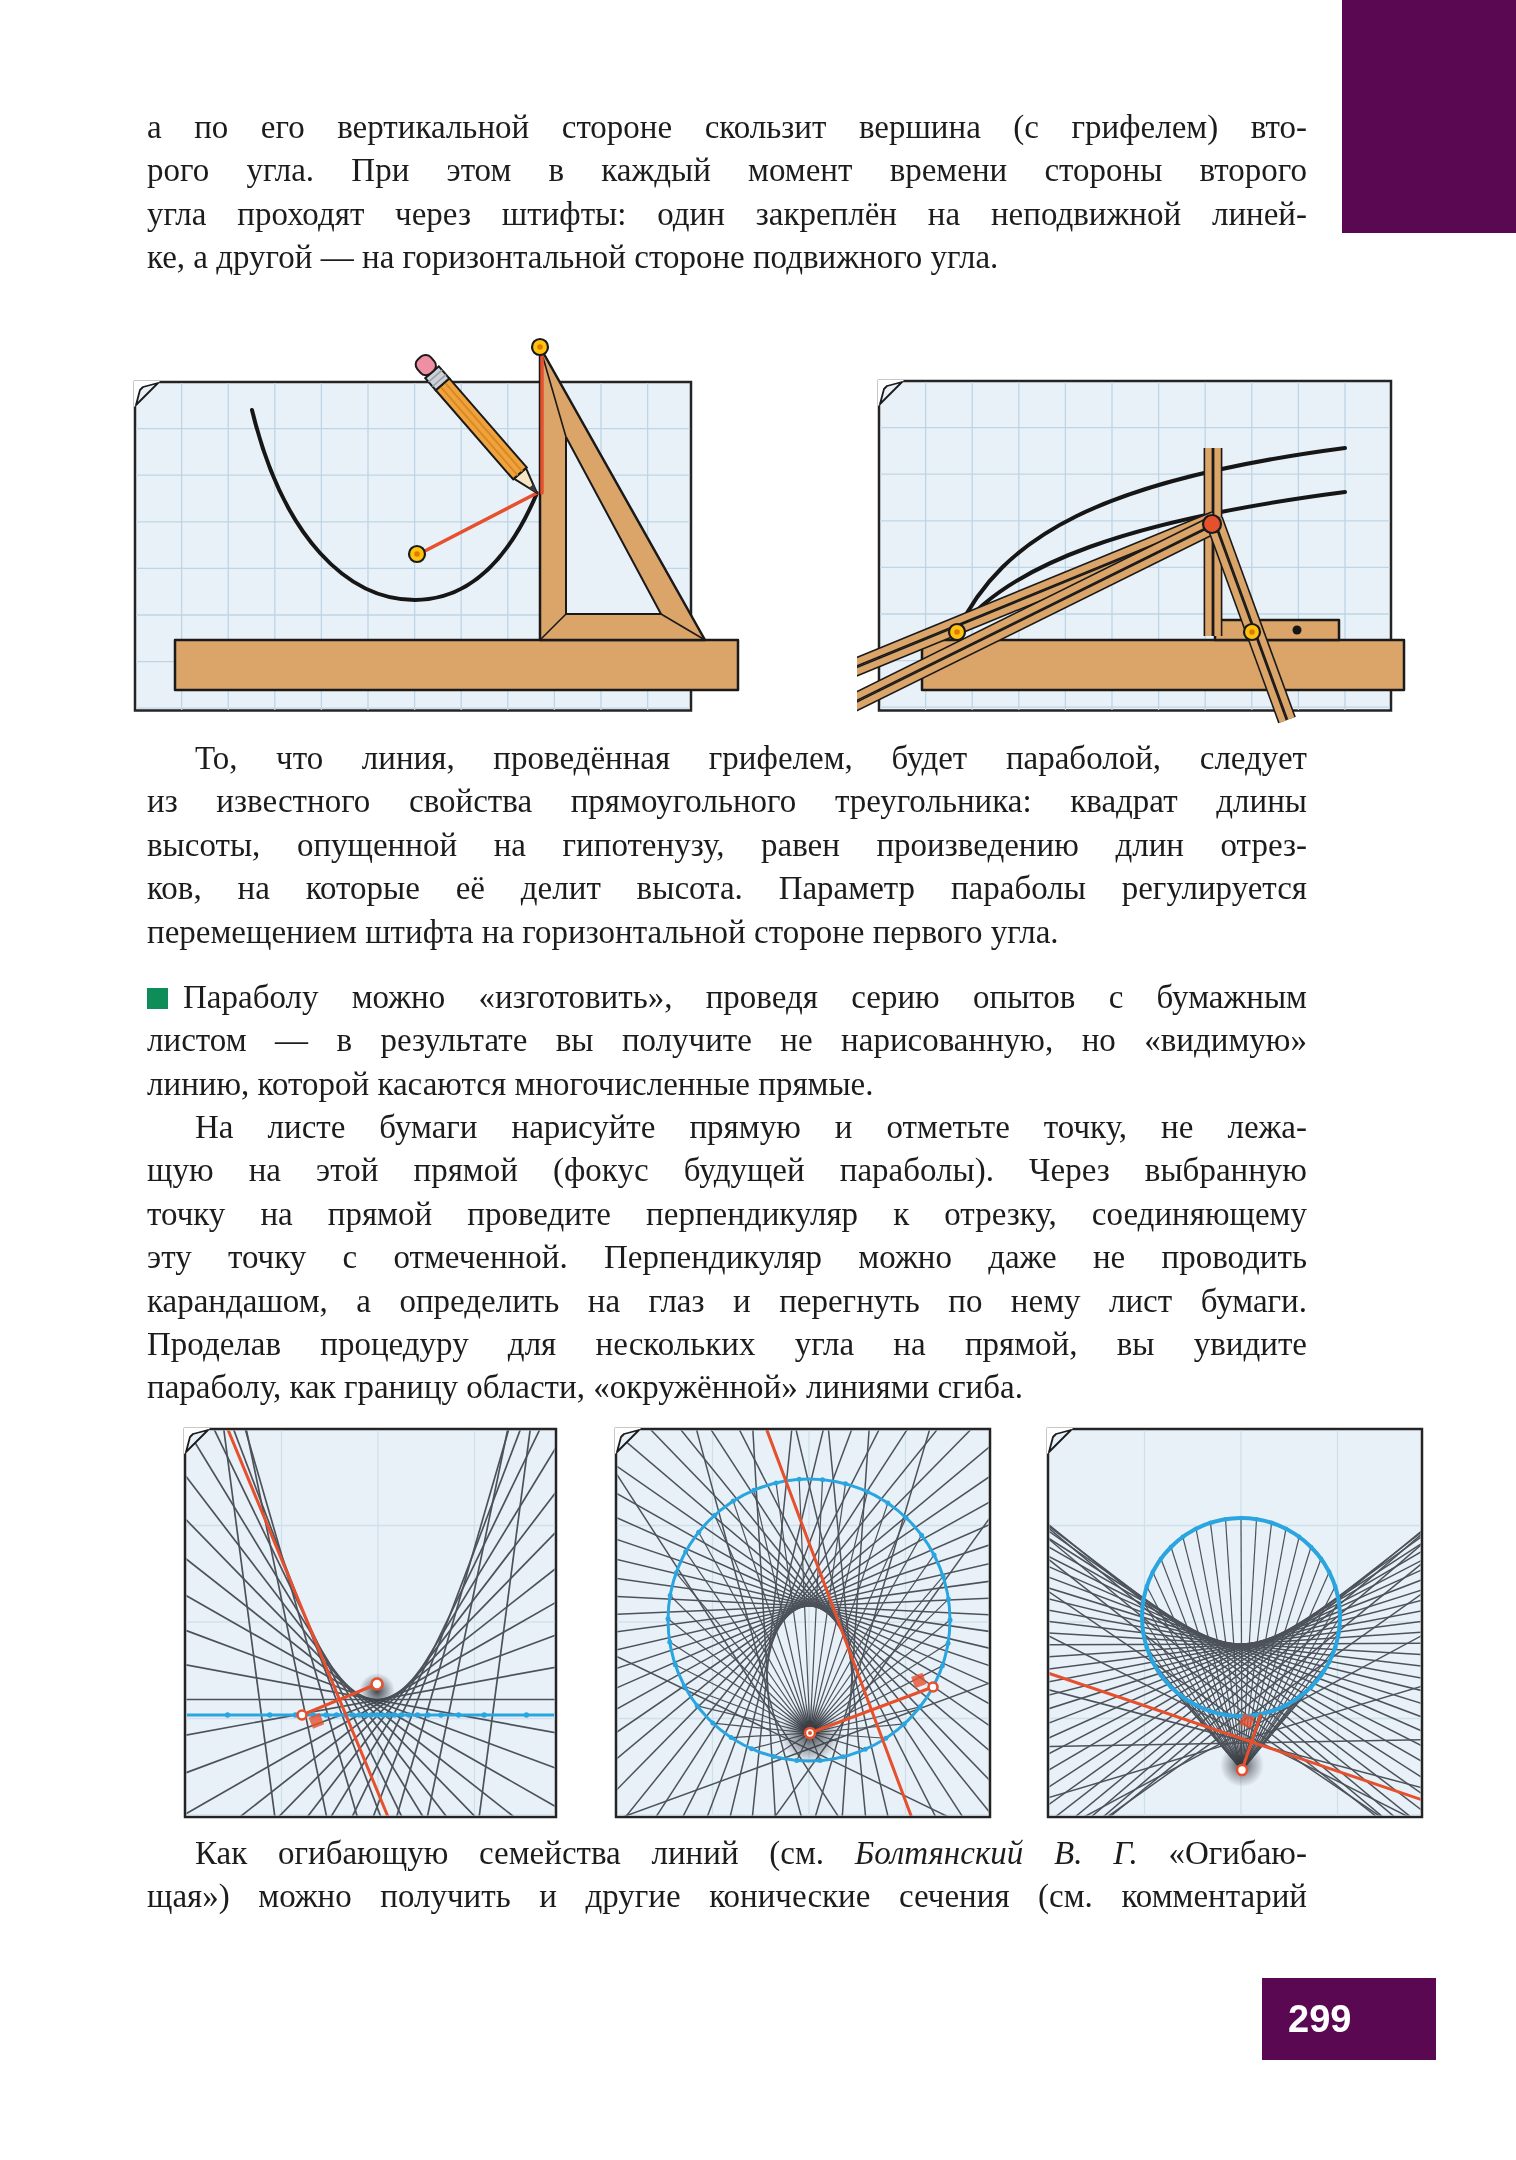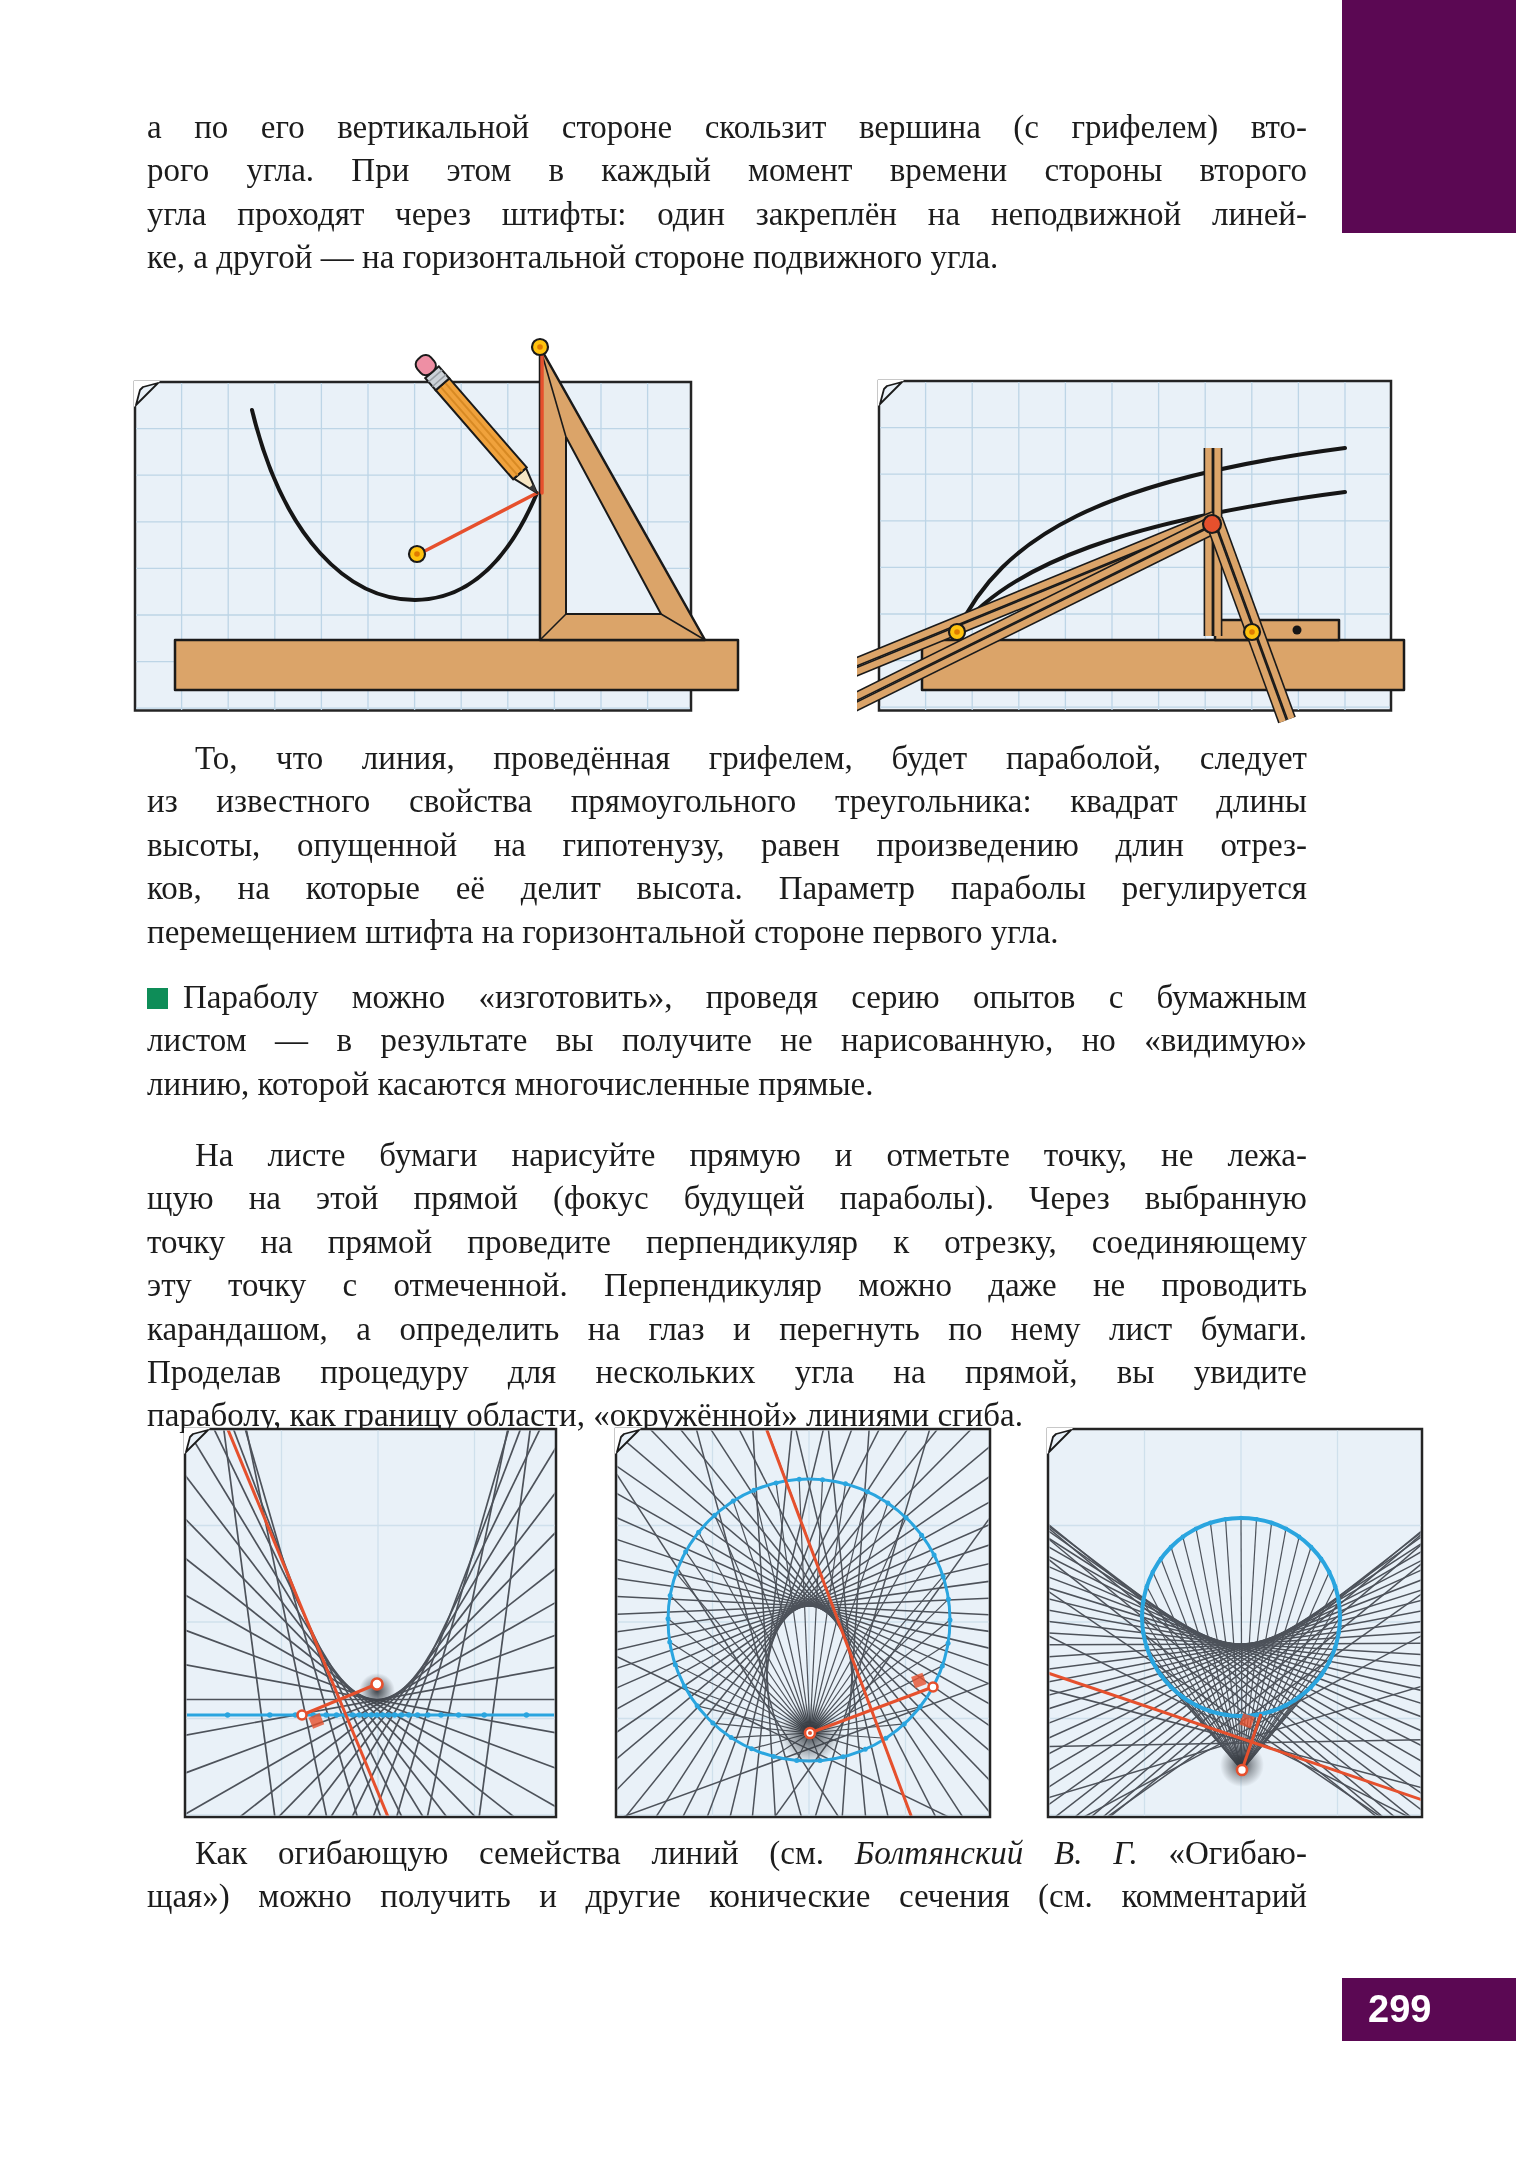--- a/index.html
+++ b/index.html
@@ -164,21 +164,21 @@
 </div>
 
 <div class="para" style="top:976px;">
   <div class="line">
     <span class="bullet"></span><span>Параболу можно «изготовить», проведя серию опытов с бумажным</span>
   </div>
   <div class="line">листом — в результате вы получите не нарисованную, но «видимую»</div>
   <div class="line last">линию, которой касаются многочисленные прямые.</div>
 </div>
 
-<div class="para" style="top:1106px;margin-top:28px;">
+<div class="para" style="top:1106px;">
   <div class="line indent">На листе бумаги нарисуйте прямую и отметьте точку, не лежа-</div>
   <div class="line">щую на этой прямой (фокус будущей параболы). Через выбранную</div>
   <div class="line">точку на прямой проведите перпендикуляр к отрезку, соединяющему</div>
   <div class="line">эту точку с отмеченной. Перпендикуляр можно даже не проводить</div>
   <div class="line">карандашом, а определить на глаз и перегнуть по нему лист бумаги.</div>
   <div class="line">Проделав процедуру для нескольких угла на прямой, вы увидите</div>
   <div class="line last">параболу, как границу области, «окружённой» линиями сгиба.</div>
 </div>
 
 <svg style="left:183px;top:1427px;" width="375" height="392" viewBox="0 0 375 392">
@@ -583,15 +583,15 @@
     </g>
 </svg>
 
 <div class="para" style="top:1832px;">
   <div class="line indent">
     <span>Как огибающую семейства линий (см. </span><span class="italic">Болтянский В. Г.</span><span> «Огибаю-</span>
   </div>
   <div class="line">щая») можно получить и другие конические сечения (см. комментарий</div>
 </div>
 
-<div class="pageno" style="left:1342px;top:1978px;width:174px;height:63px;">
+<div class="pageno" style="left:1262px;top:1978px;width:174px;height:82px;">
   <span>299</span>
 </div>
 
 </body></html>

